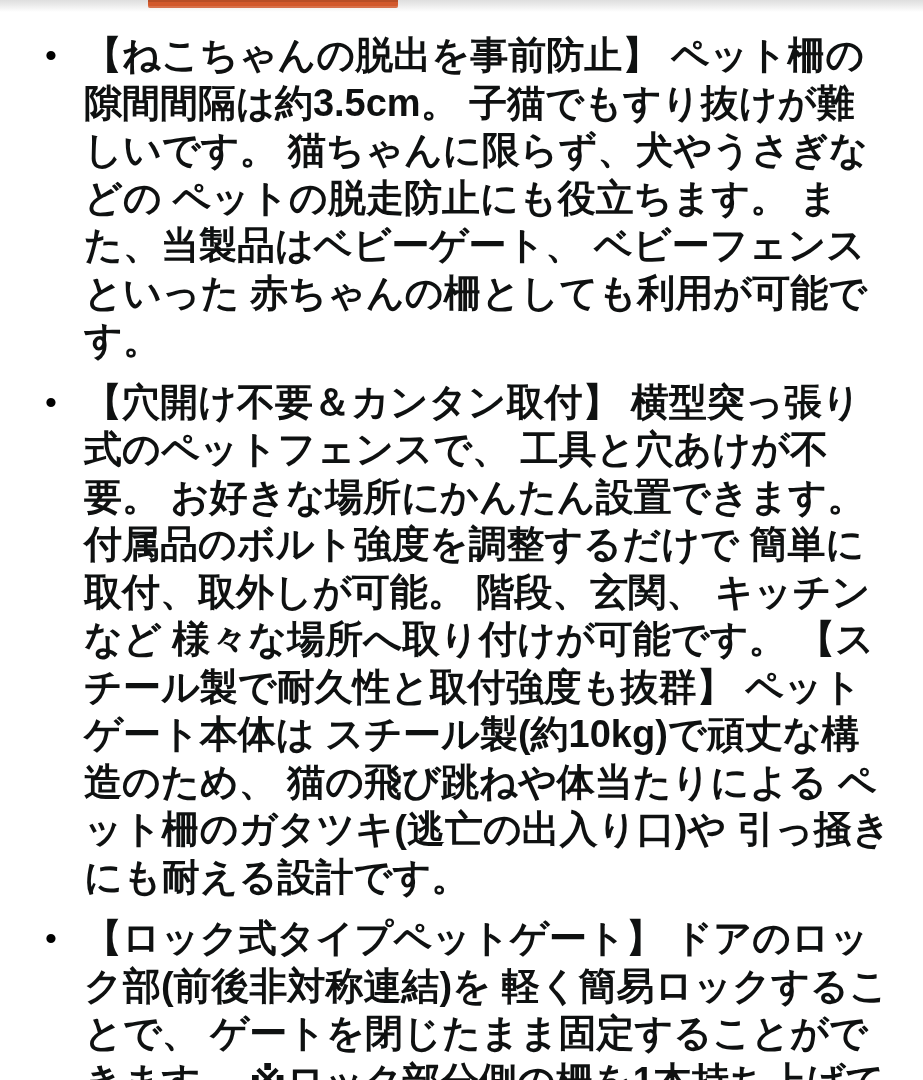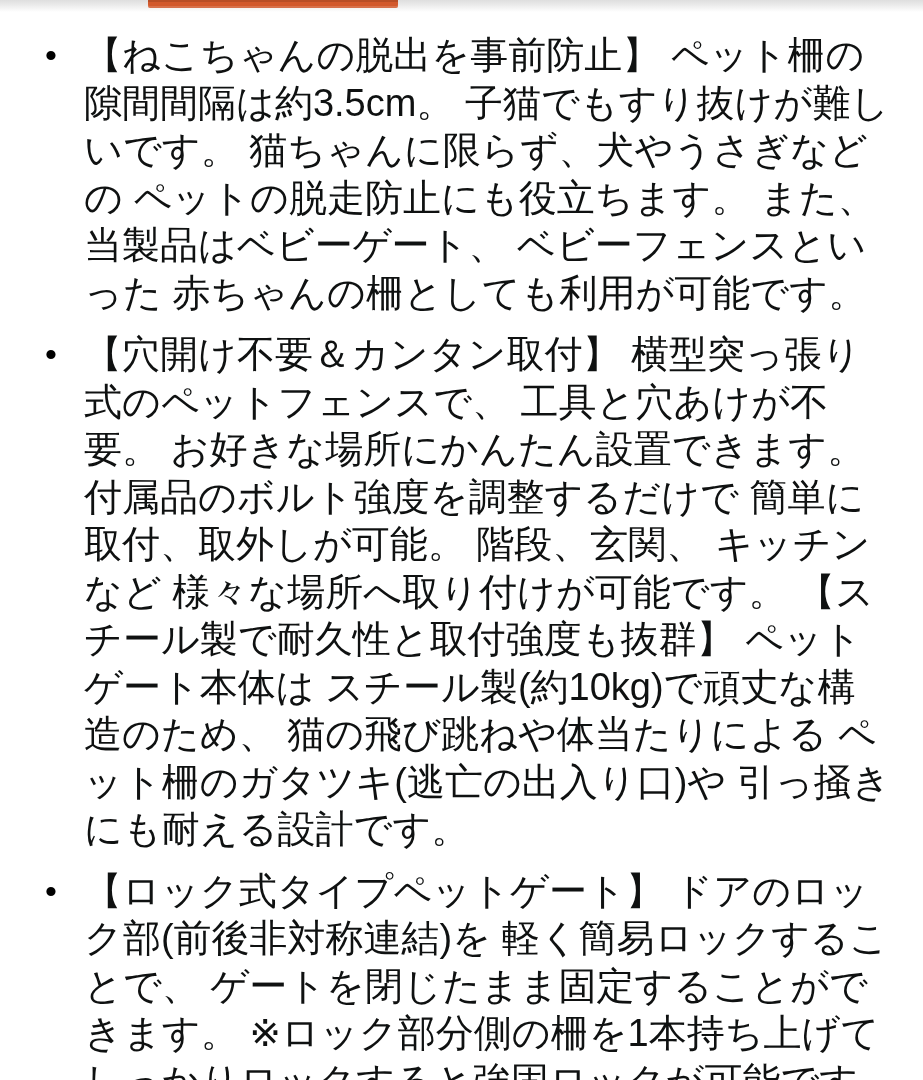--- a/index.html
+++ b/index.html
@@ -51,20 +51,21 @@
     left: 36px;
     top: 0;
     width: 30px;
     text-align: center;
     font-size: 34px;
     line-height: 47.5px;
     color: #000000;
   }
   .feature-text {
     color: #0f1111;
+    font-weight: bold;
   }
 </style>
 </head>
 <body>
 
 <div class="top-strip">
   <div class="tab-indicator"></div>
 </div>
 
 <ul class="feature-list">

